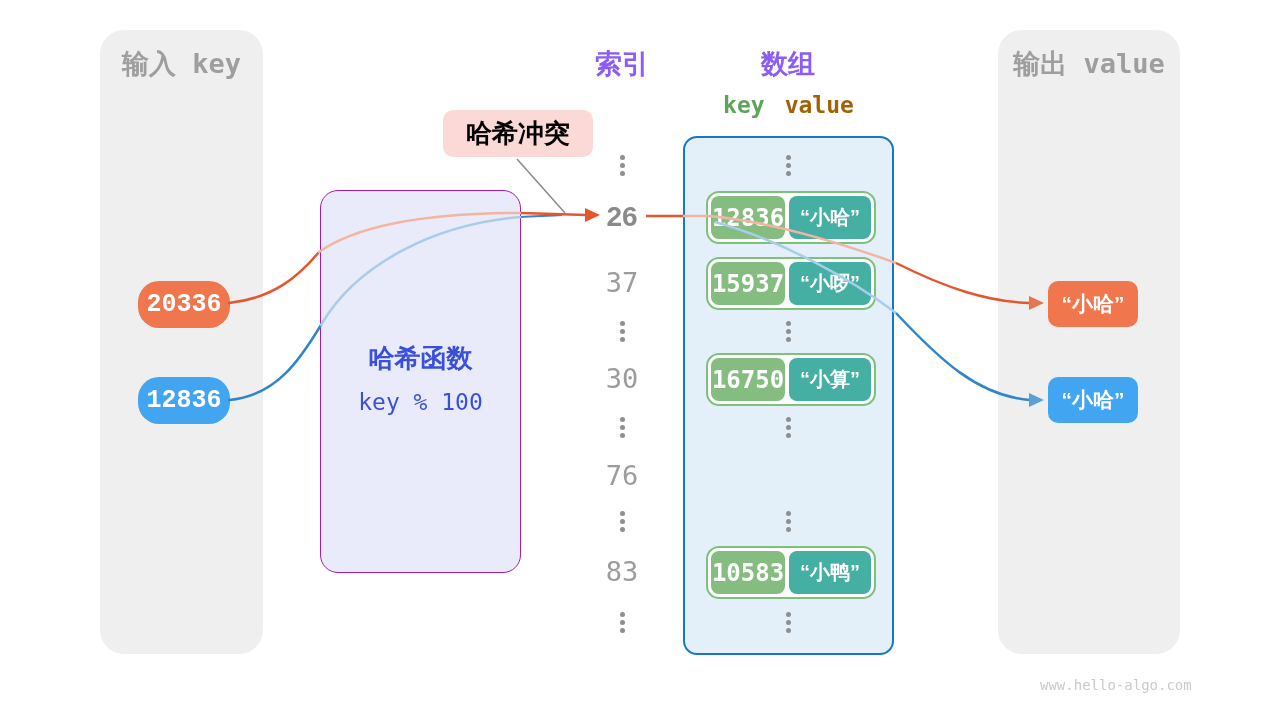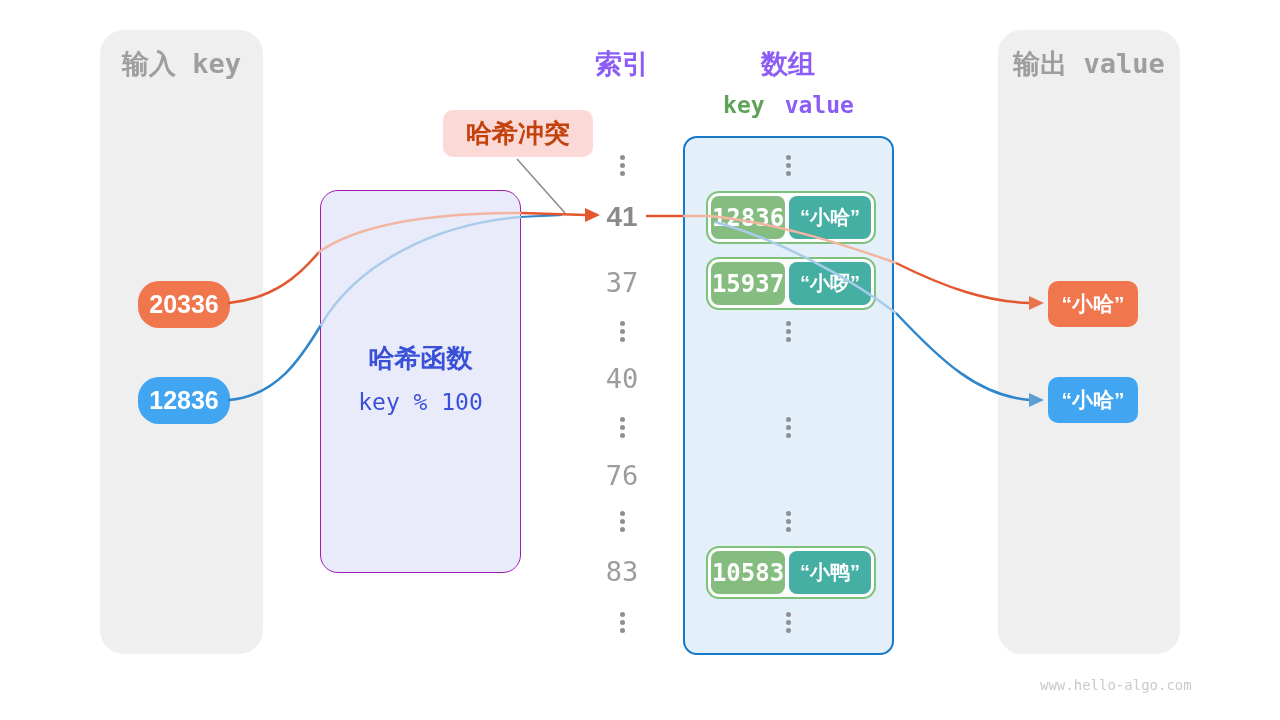--- a/index.html
+++ b/index.html
@@ -10,34 +10,34 @@
   .side-col{position:absolute;top:30px;height:624px;background:#EFEFEF;border-radius:24px;}
   .side-col .col-title{margin-top:16px;text-align:center;font-family:"DejaVu Sans Mono", monospace;
           font-weight:bold;font-size:27px;color:#9E9E9E;white-space:nowrap;}
 
   
   .sec-title{position:absolute;font-family:"DejaVu Sans Mono", monospace;font-weight:bold;
           font-size:27px;color:#8b5cf6;text-align:center;width:90px;}
 
   .kv-header{position:absolute;left:683px;top:92px;width:211px;display:flex;justify-content:center;
           gap:20px;font-family:"DejaVu Sans Mono", monospace;font-weight:bold;font-size:23px;}
-  .kv-header .k{color:#5FA35B;} .kv-header .v{color:#8b5cf6;}
+  .kv-header .k{color:#5FA35B;} .kv-header .v{color:#a16207;}
 
   
   .hash-box{position:absolute;left:320px;top:190px;width:199px;height:381px;background:#E9EBFA;
           border:1px solid #a21caf;border-radius:18px;}
   .hash-title{position:absolute;left:0;top:150px;width:100%;text-align:center;font-size:26px;
           font-weight:600;color:#3A50D9;}
   .hash-formula{position:absolute;left:0;top:198px;width:100%;text-align:center;
           font-family:"DejaVu Sans Mono", monospace;font-size:23px;color:#3A50D9;}
 
   
   .collision{position:absolute;left:443px;top:110px;width:150px;height:47px;background:#FBD9D6;
           border-radius:10px;display:flex;align-items:center;justify-content:center;
-          font-size:26px;font-weight:bold;color:#c2410c;}
+          font-size:26px;font-weight:bold;color:#000000;}
 
   
   .idx{position:absolute;left:592px;width:60px;height:34px;line-height:34px;text-align:center;
           font-family:"DejaVu Sans Mono", monospace;font-size:27px;color:#9C9C9C;}
   .idx.hot{font-family:"Liberation Sans", sans-serif;font-weight:bold;font-size:28px;color:#8A8A8A;}
 
   
   .vdots{position:absolute;width:60px;display:flex;flex-direction:column;align-items:center;gap:3px;}
   .vdots i{width:5px;height:5px;border-radius:50%;background:#8F8F8F;display:block;}
 
@@ -49,21 +49,21 @@
           display:flex;gap:4px;padding:3px;}
   .entry .ekey{flex:0 0 74px;background:#85BC80;border-radius:8px;color:#fff;
           font-family:"DejaVu Sans Mono", monospace;font-size:24px;font-weight:bold;
           display:flex;align-items:center;justify-content:center;}
   .entry .eval{flex:1 1 auto;background:#44AFA2;border-radius:8px;color:#fff;font-size:20px;
           font-weight:600;display:flex;align-items:center;justify-content:center;white-space:nowrap;}
 
   
   .pill{position:absolute;border-radius:10px;color:#fff;display:flex;align-items:center;
           justify-content:center;font-weight:bold;}
-  .pill.mono{font-family:Liberation Sans, sans-serif;font-size:25px;border-radius:21px;}
+  .pill.mono{font-family:Liberation Mono, monospace;font-size:25px;border-radius:21px;}
   .pill.cjk{font-size:21px;}
   .pill.orange{background:#F0764D;} .pill.blue{background:#42A5F2;}
 
   .watermark{position:absolute;left:1040px;top:677px;width:200px;
           font-family:"DejaVu Sans Mono", monospace;font-size:14px;color:#CACACA;}
 
   svg.overlay{position:absolute;left:0;top:0;z-index:10;pointer-events:none;}
 </style>
 </head>
 <body>
@@ -90,28 +90,28 @@
     <div class="hash-formula">key % 100</div>
   </div>
 
   <div class="collision">哈希冲突</div>
 
   <div class="vdots" style="left:592px;top:155px;">
       <i></i>
       <i></i>
       <i></i>
     </div>
-  <div class="idx hot" style="top:200px;">41</div>
+  <div class="idx hot" style="top:200px;">26</div>
   <div class="idx" style="top:266px;">37</div>
   <div class="vdots" style="left:592px;top:321px;">
       <i></i>
       <i></i>
       <i></i>
     </div>
-  <div class="idx" style="top:362px;">40</div>
+  <div class="idx" style="top:362px;">30</div>
   <div class="vdots" style="left:592px;top:417px;">
       <i></i>
       <i></i>
       <i></i>
     </div>
   <div class="idx" style="top:459px;">76</div>
   <div class="vdots" style="left:592px;top:511px;">
       <i></i>
       <i></i>
       <i></i>
@@ -137,20 +137,24 @@
   </div>
   <div class="entry" style="top:257px;">
     <div class="ekey">15937</div>
     <div class="eval">“小啰”</div>
   </div>
   <div class="vdots" style="left:758px;top:321px;">
       <i></i>
       <i></i>
       <i></i>
     </div>
+  <div class="entry" style="top:353px;">
+    <div class="ekey">16750</div>
+    <div class="eval">“小算”</div>
+  </div>
   <div class="vdots" style="left:758px;top:417px;">
       <i></i>
       <i></i>
       <i></i>
     </div>
   <div class="vdots" style="left:758px;top:511px;">
       <i></i>
       <i></i>
       <i></i>
     </div>

